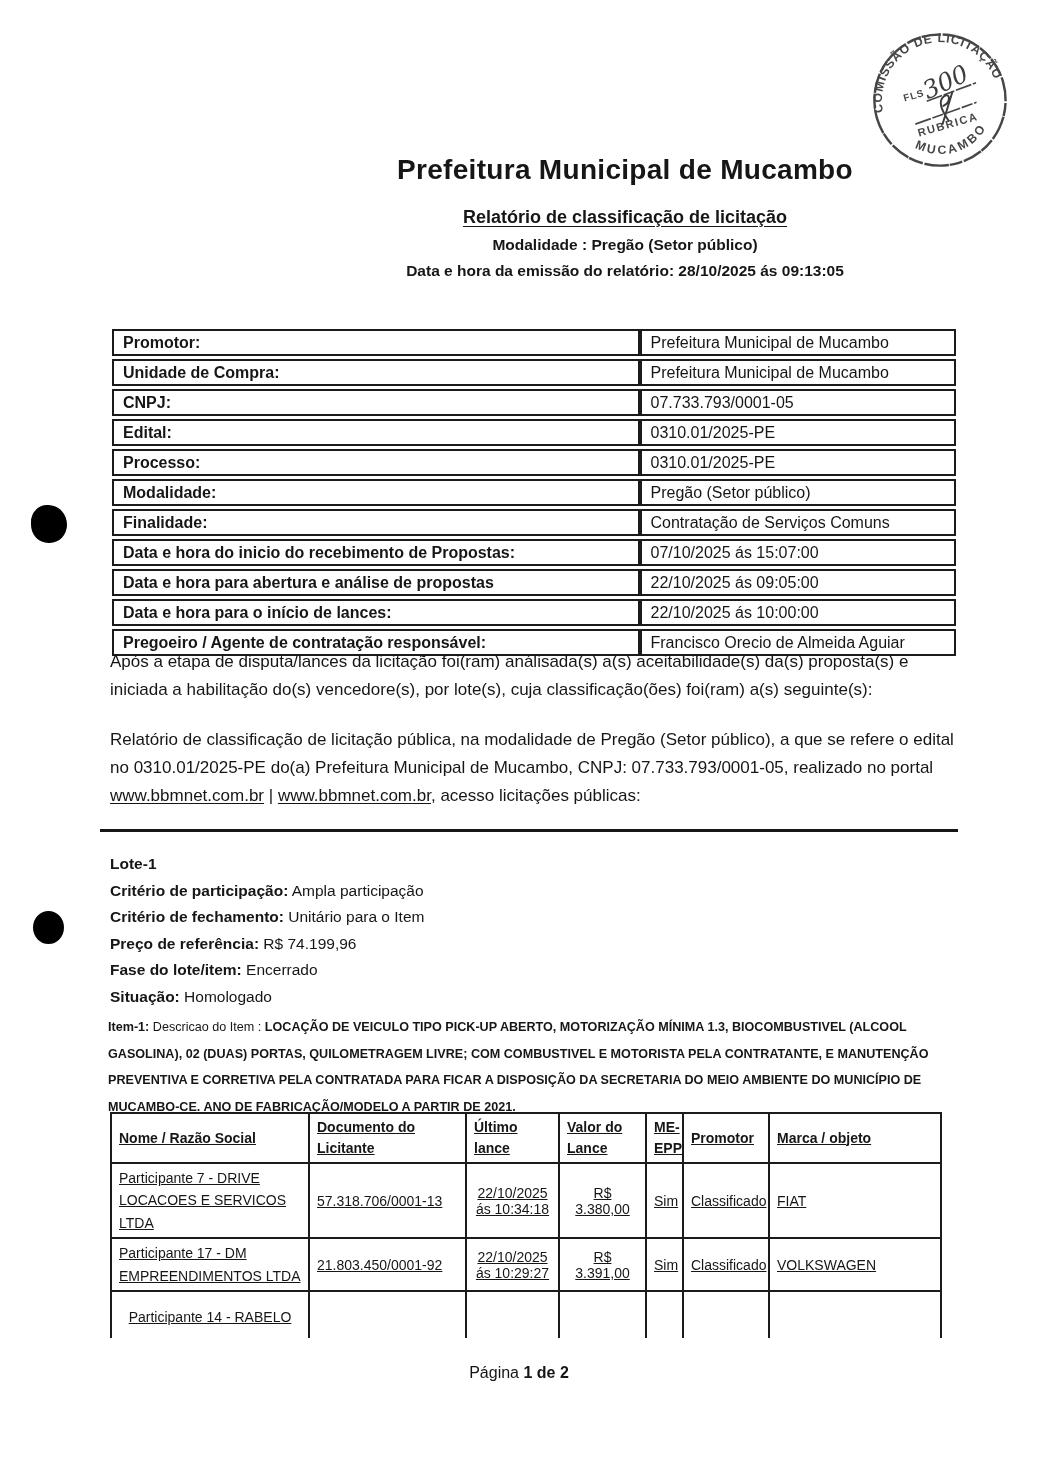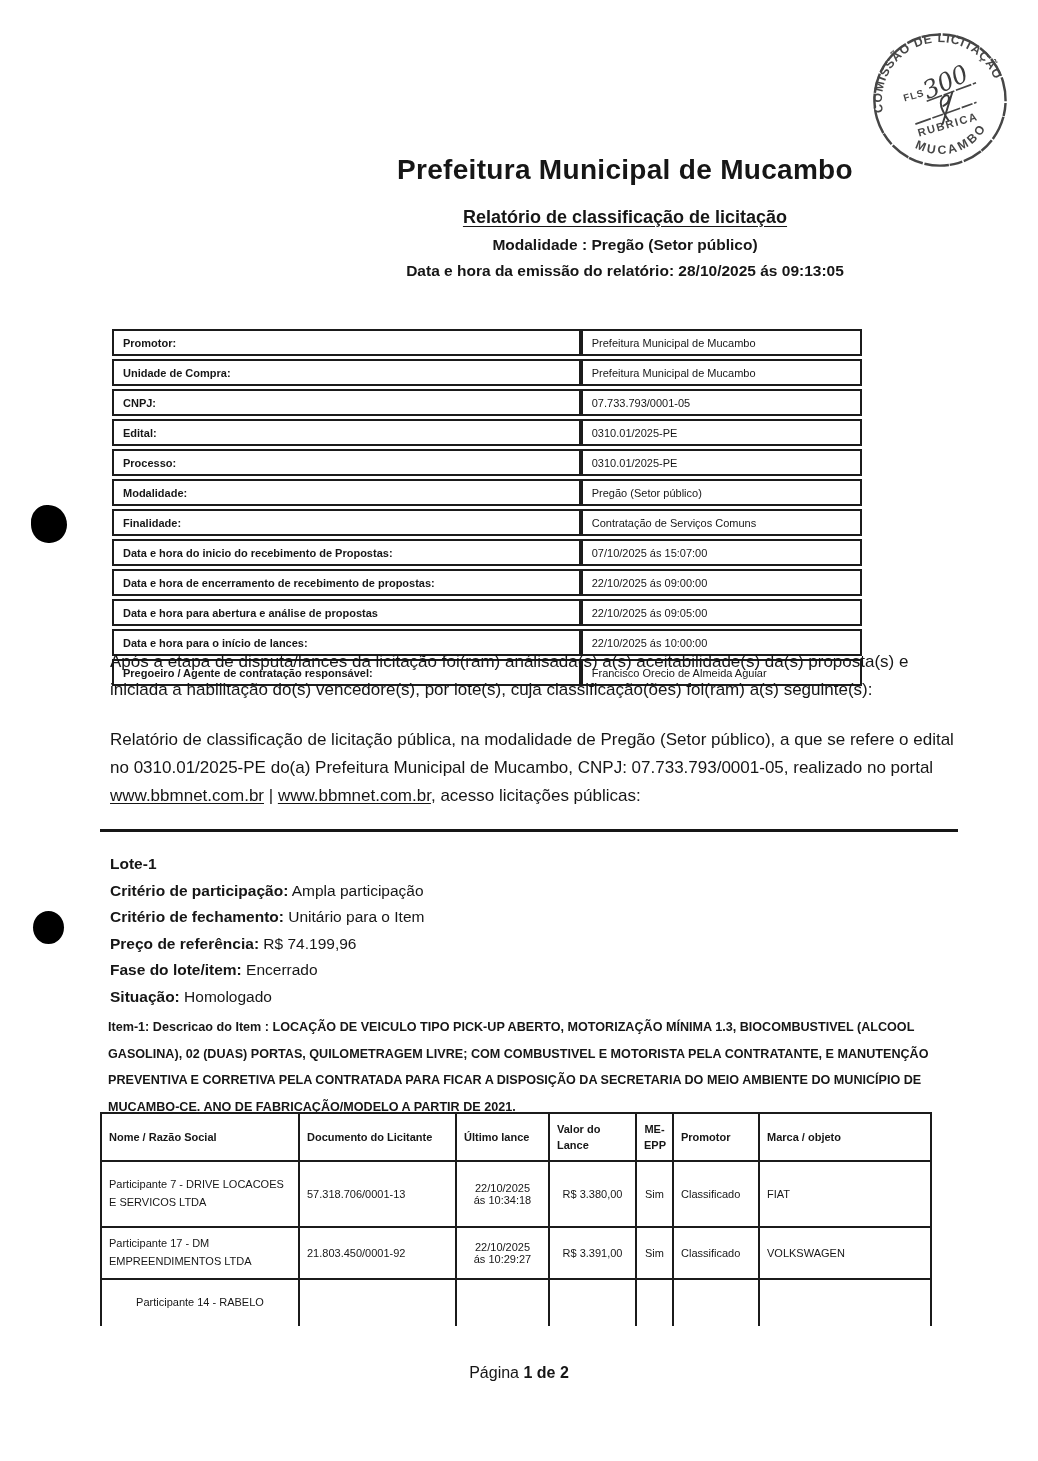--- a/index.html
+++ b/index.html
@@ -17,38 +17,38 @@
   .stamp .sk{fill:none;stroke:#2d2d2d;stroke-width:3;stroke-dasharray:24 2 16 1 30 2 18 1;}
   .stamp .stx{fill:#2d2d2d;font-family:"Liberation Sans",sans-serif;font-weight:700;}
   .stamp .shand{fill:#222;font-family:"DejaVu Serif",serif;font-style:italic;}
   .stamp .sline{stroke:#2d2d2d;stroke-width:2;fill:none;stroke-dasharray:20 2 14 2;}
   .stamp .ssig{stroke:#222;stroke-width:2.4;fill:none;stroke-linecap:round;}
   
   .dot{position:absolute;background:#000;}
   .dot1{left:31px;top:505px;width:36px;height:38px;border-radius:46% 54% 50% 50%;}
   .dot2{left:33px;top:911px;width:31px;height:33px;border-radius:50%;}
   
-  .info-table{position:absolute;left:112px;top:326px;width:750px;border-collapse:separate;border-spacing:0 3px;font-size:11px;}
+  .info-table{position:absolute;left:112px;top:326px;width:844px;border-collapse:separate;border-spacing:0 3px;font-size:16px;}
   .info-table td{border:2px solid #1b1b1b;padding:2px 9px;height:19px;vertical-align:middle;}
   .info-table td.il{width:62.5%;font-weight:700;}
   .info-table td.iv{font-weight:400;}
   
   .para{position:absolute;left:110px;width:852px;margin:0;font-size:17px;line-height:28px;}
   #para1{top:648px;}
   #para2{top:726px;}
   .link{text-decoration:underline;text-underline-offset:2px;}
   .divider{position:absolute;left:100px;top:829px;width:858px;border:none;border-top:3px solid #161616;margin:0;}
   
   .lot{position:absolute;left:110px;top:851px;font-size:15.5px;line-height:26.5px;}
   .lot .b{font-weight:700;}
   
   .item{position:absolute;left:108px;top:1014px;width:854px;margin:0;font-size:12.6px;line-height:26.5px;font-weight:700;}
-  .item .reg{font-weight:700;text-align:center;}
-  
-  .ptable{position:absolute;left:100px;top:1112px;width:830px;border-collapse:collapse;table-layout:fixed;font-size:11px;}
+  .item .reg{font-weight:400;text-align:center;}
+  
+  .ptable{position:absolute;left:110px;top:1112px;width:830px;border-collapse:collapse;table-layout:fixed;font-size:14px;text-decoration:underline;}
   .ptable th,.ptable td{border:2px solid #1b1b1b;padding:3px 7px;text-align:left;vertical-align:middle;font-weight:400;overflow:hidden;}
   .ptable th{font-weight:700;line-height:1.5;}
   .ptable thead tr{height:48px;}
   .ptable tbody tr:nth-child(1){height:66px;}
   .ptable tbody tr:nth-child(2){height:52px;}
   .ptable tbody tr:nth-child(3){height:47px;}
   .ptable td.c, .ptable th.c{text-align:center;}
   .ptable td.name{line-height:1.6;}
   .ptable tr.cut{height:22px;}
   .ptable tr.cut td{border-bottom:none;vertical-align:top;padding-top:14px;text-align:center;}
@@ -115,24 +115,20 @@
         </tr>
         <tr>
           <td class="il">Finalidade:</td>
           <td class="iv">Contratação de Serviços Comuns</td>
         </tr>
         <tr>
           <td class="il">Data e hora do inicio do recebimento de Propostas:</td>
           <td class="iv">07/10/2025 ás 15:07:00</td>
         </tr>
         <tr>
-          <td class="il">Data e hora de encerramento de recebimento de propostas:</td>
-          <td class="iv">22/10/2025 ás 09:00:00</td>
-        </tr>
-        <tr>
           <td class="il">Data e hora para abertura e análise de propostas</td>
           <td class="iv">22/10/2025 ás 09:05:00</td>
         </tr>
         <tr>
           <td class="il">Data e hora para o início de lances:</td>
           <td class="iv">22/10/2025 ás 10:00:00</td>
         </tr>
         <tr>
           <td class="il">Pregoeiro / Agente de contratação responsável:</td>
           <td class="iv">Francisco Orecio de Almeida Aguiar</td>

